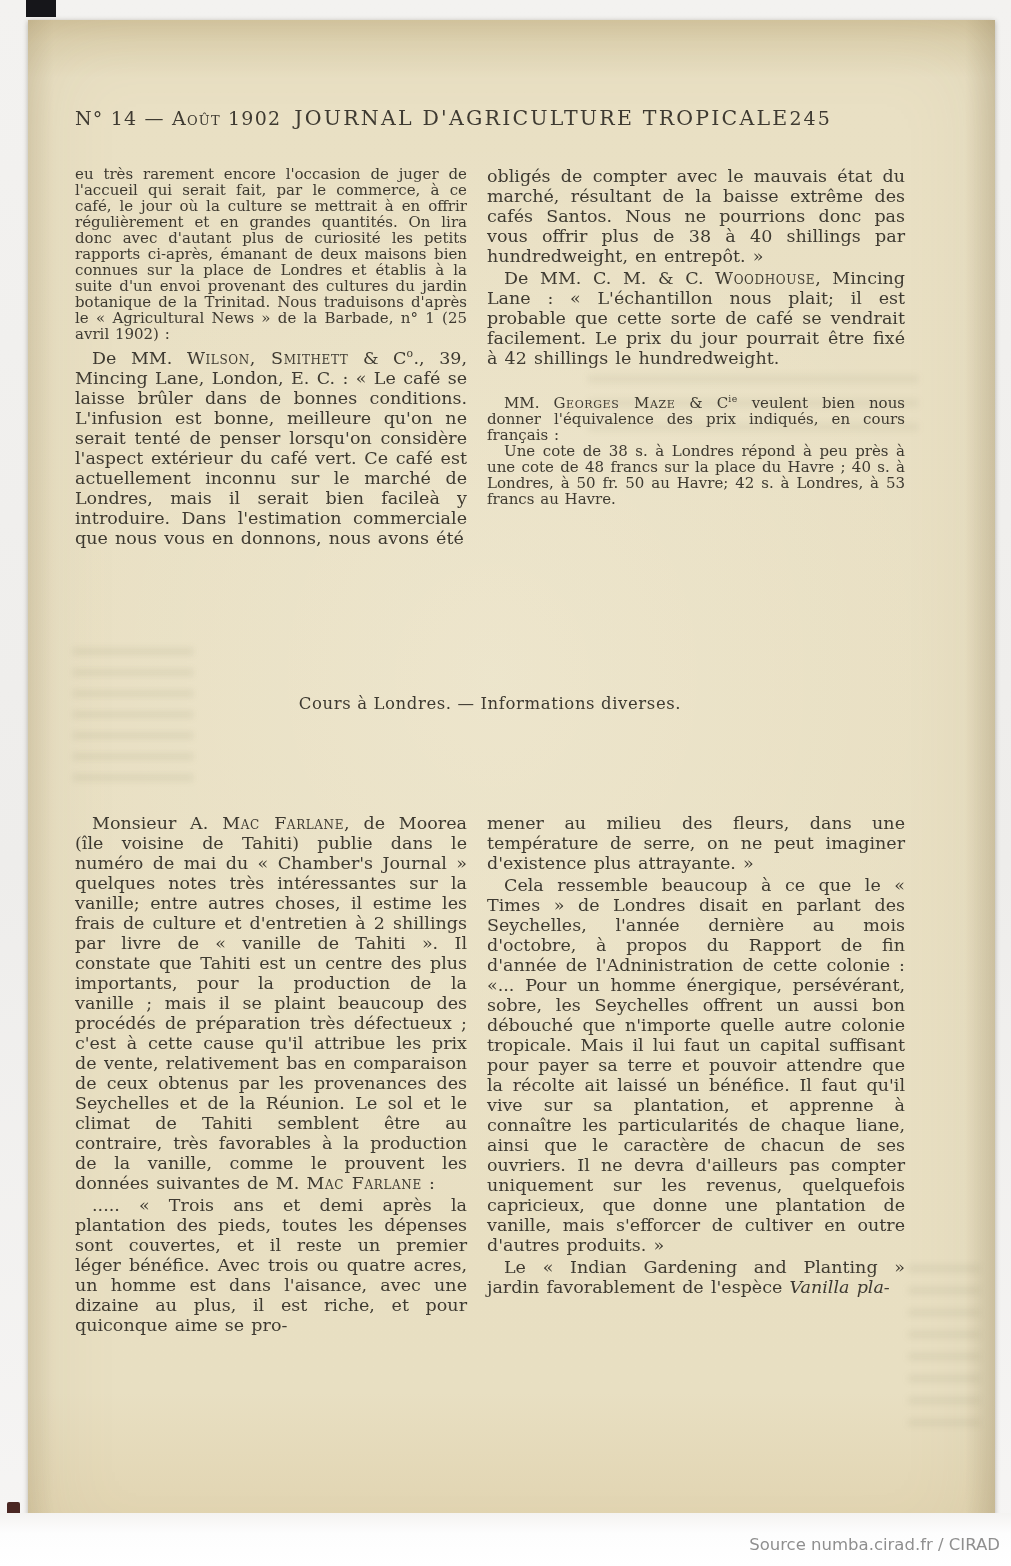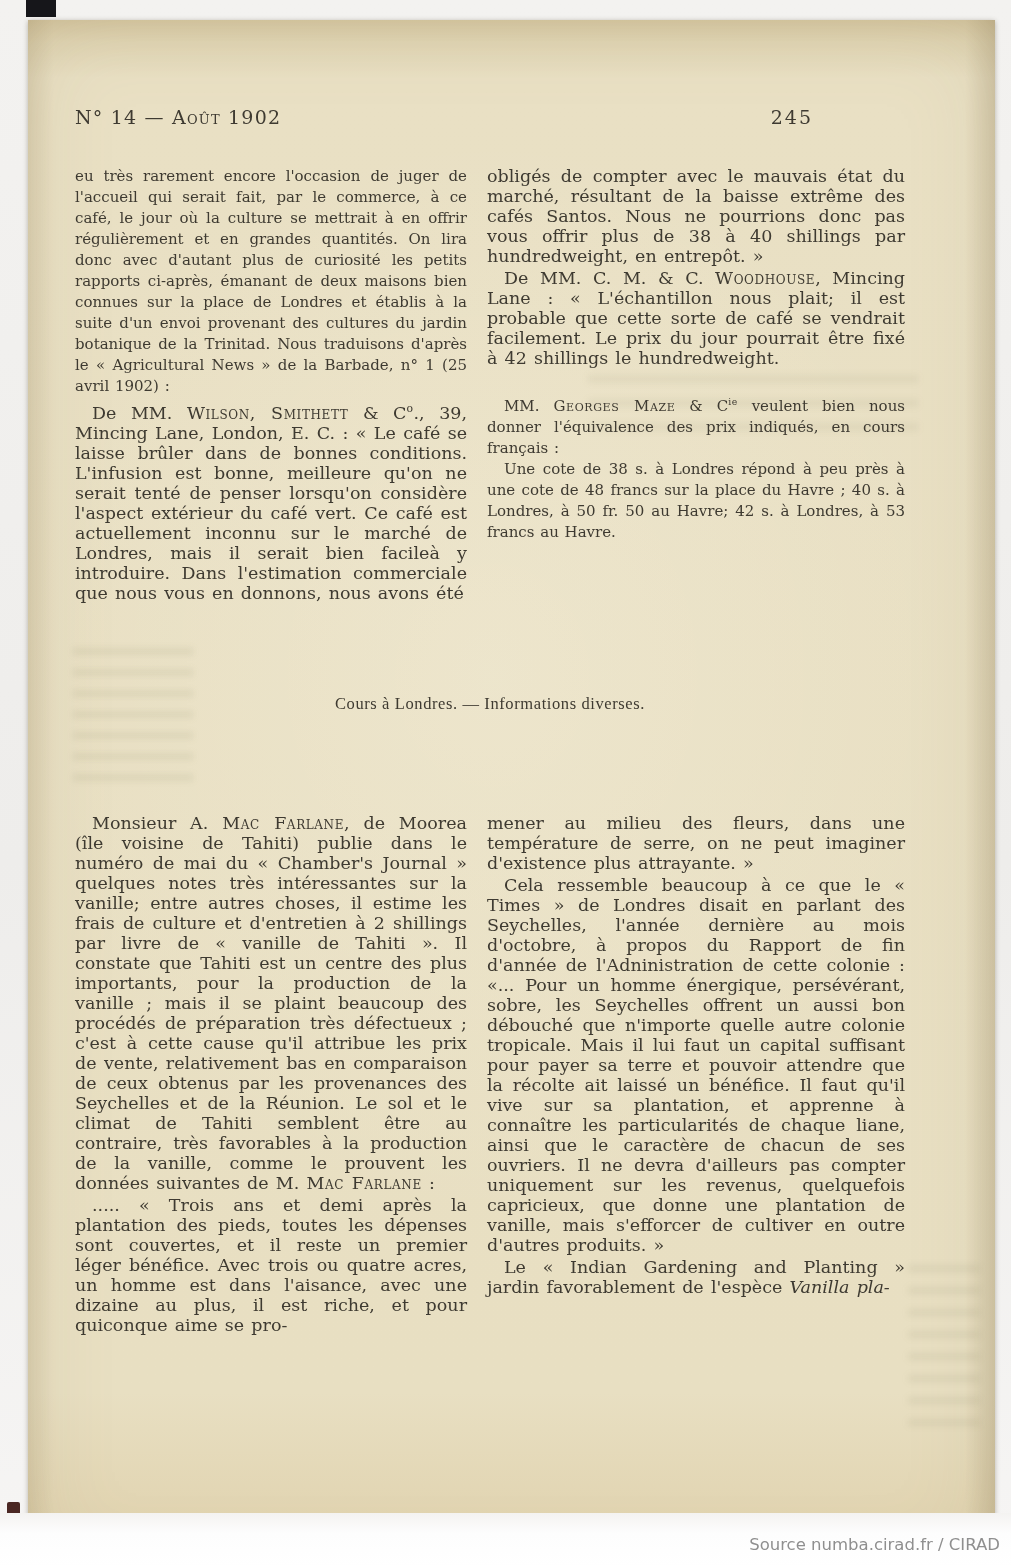--- a/index.html
+++ b/index.html
@@ -60,38 +60,38 @@
 
   
   .row { position:absolute; left:47px; width:830px; display:flex; }
   .row-1 { top:146px; }
   .row-2 { top:793px; }
   .col-left  { width:392px; margin-right:20px; }
   .col-right { width:418px; }
 
   p { text-align:justify; color:var(--ink, #3e3a31); }
   p.large { font-size:17.5px; line-height:20px; word-spacing:1.6px; }
-  p.small { font-size:15px;   line-height:21px;   word-spacing:1px; }
+  p.small { font-size:15px;   line-height:16px;   word-spacing:1px; }
   p.indent { text-indent:17px; }
   p + p.large { margin-top:2px; }
   .notes { margin-top:23px; }
   .notes p + p { margin-top:0; }
 
   .seg-sc  { font-variant:small-caps; letter-spacing:0.6px; }
   .seg-i   { font-style:italic; }
   .seg-sup { vertical-align:super; font-size:0.62em; letter-spacing:0.5px; }
 
   
   .heading-block { position:absolute; left:47px; top:652px; width:830px; text-align:center; }
   .section-title {
     font-family:"DejaVu Sans", sans-serif;
     font-size:44px; font-weight:700; letter-spacing:3px;
     color:#312e27; line-height:1;
   }
-  .section-subtitle { margin-top:22px; font-size:16.5px; letter-spacing:0.6px;font-family:Liberation Serif, serif; }
+  .section-subtitle { margin-top:22px; font-size:16.5px; letter-spacing:0.6px; }
   .section-byline   { margin-top:13px; font-size:16.5px; font-variant:small-caps; letter-spacing:1.6px; }
 
   
   .footer-strip {
     position:absolute; left:0; top:1513px; width:1011px; height:57px;
     background:linear-gradient(180deg, #f4f3f1 0, #fdfdfd 35%, #ffffff 100%);
   }
   .source {
     position:absolute; right:11px; top:22px;
     font-family:"DejaVu Sans", sans-serif;
@@ -105,20 +105,21 @@
 <div class="reg-mark-bottom"></div>
 
 <div class="page">
 
   <div class="bleed bleed-1"></div>
   <div class="bleed bleed-2"></div>
   <div class="bleed bleed-3"></div>
 
   <header class="page-header">
     <span class="issue">N° 14 — Août 1902</span>
+    <span class="journal">JOURNAL D'AGRICULTURE TROPICALE</span>
     <span class="pagenum">245</span>
   </header>
 
   <div class="row row-1">
     <div class="col-left">
       <p class="small">eu très rarement encore l'occasion de juger de l'accueil qui serait fait, par le commerce, à ce café, le jour où la culture se mettrait à en offrir régulièrement et en grandes quantités. On lira donc avec d'autant plus de curiosité les petits rapports ci-après, émanant de deux maisons bien connues sur la place de Londres et établis à la suite d'un envoi provenant des cultures du jardin botanique de la Trinitad. Nous traduisons d'après le « Agricultural News » de la Barbade, n° 1 (25 avril 1902) :</p>
       <p class="large indent"><span>De MM. </span><span class="seg-sc">Wilson, Smithett</span><span> &amp; C</span><span class="seg-sup">o</span><span>., 39, Mincing Lane, London, E. C. : « Le café se laisse brûler dans de bonnes conditions. L'infusion est bonne, meilleure qu'on ne serait tenté de penser lorsqu'on considère l'aspect extérieur du café vert. Ce café est actuellement inconnu sur le marché de Londres, mais il serait bien facileà y introduire. Dans l'estimation commerciale que nous vous en donnons, nous avons été</span></p>
     </div>
     <div class="col-right">
       <p class="large">obligés de compter avec le mauvais état du marché, résultant de la baisse extrême des cafés Santos. Nous ne pourrions donc pas vous offrir plus de 38 à 40 shillings par hundredweight, en entrepôt. »</p>

